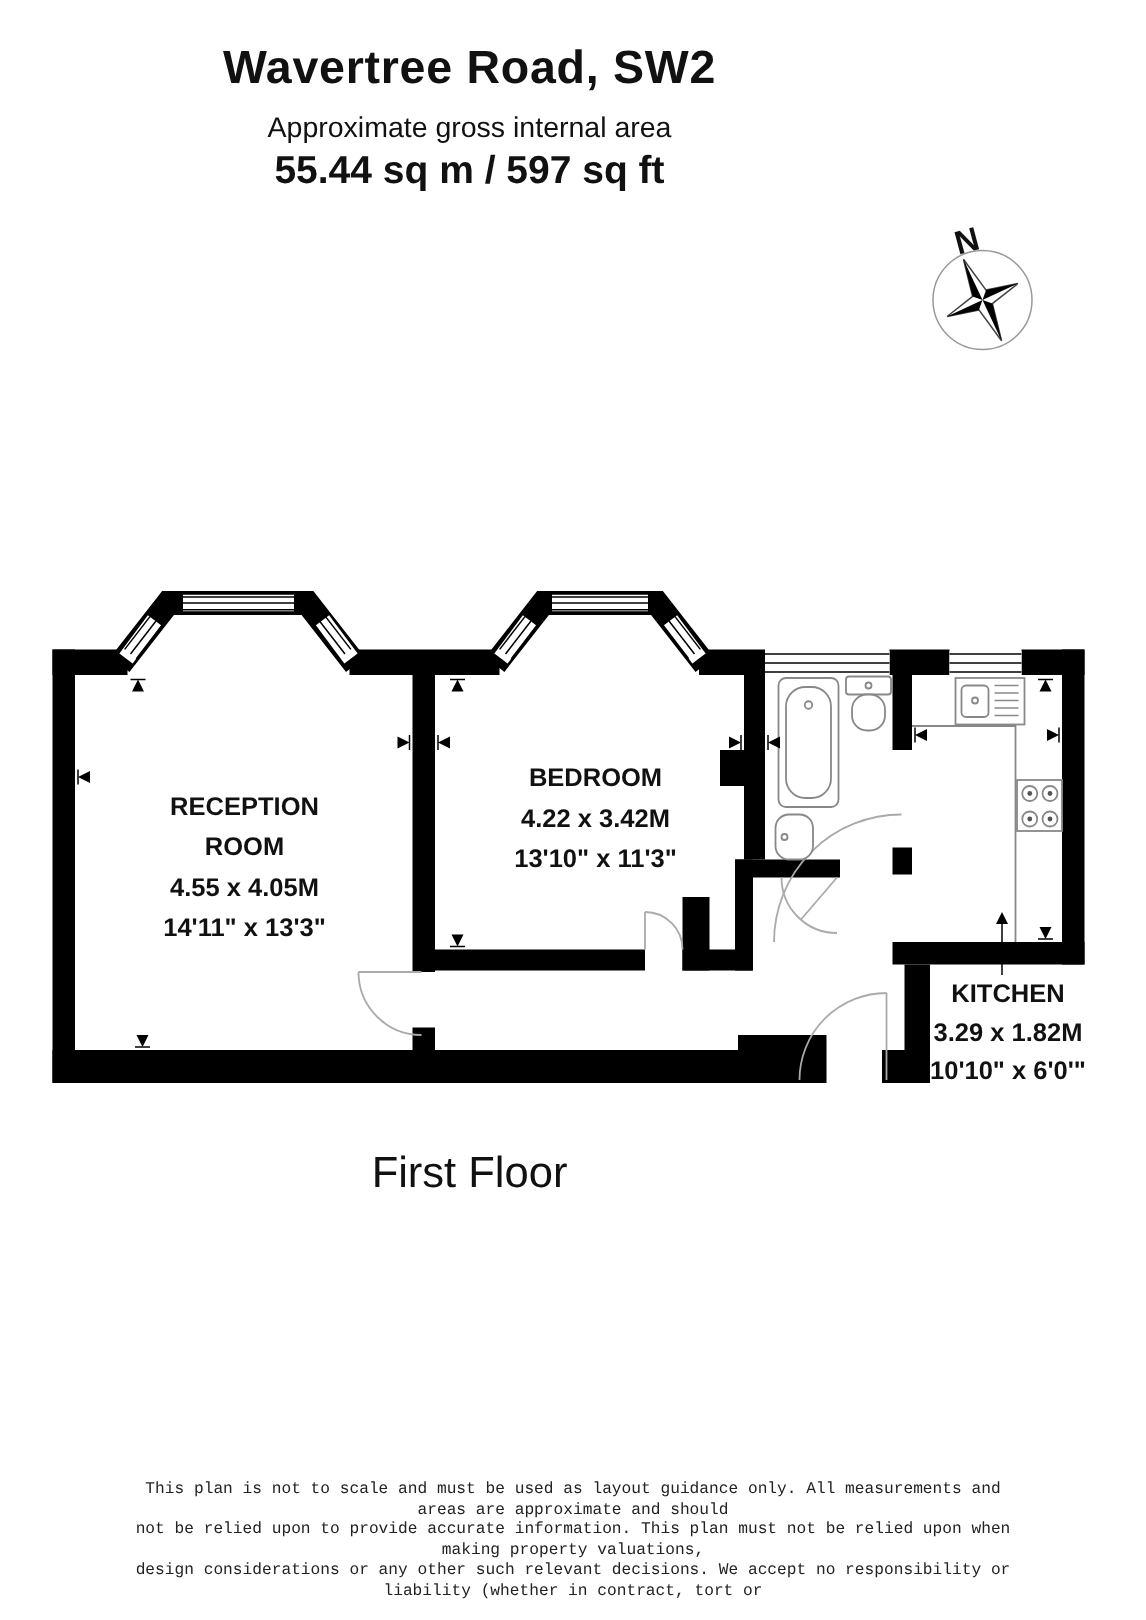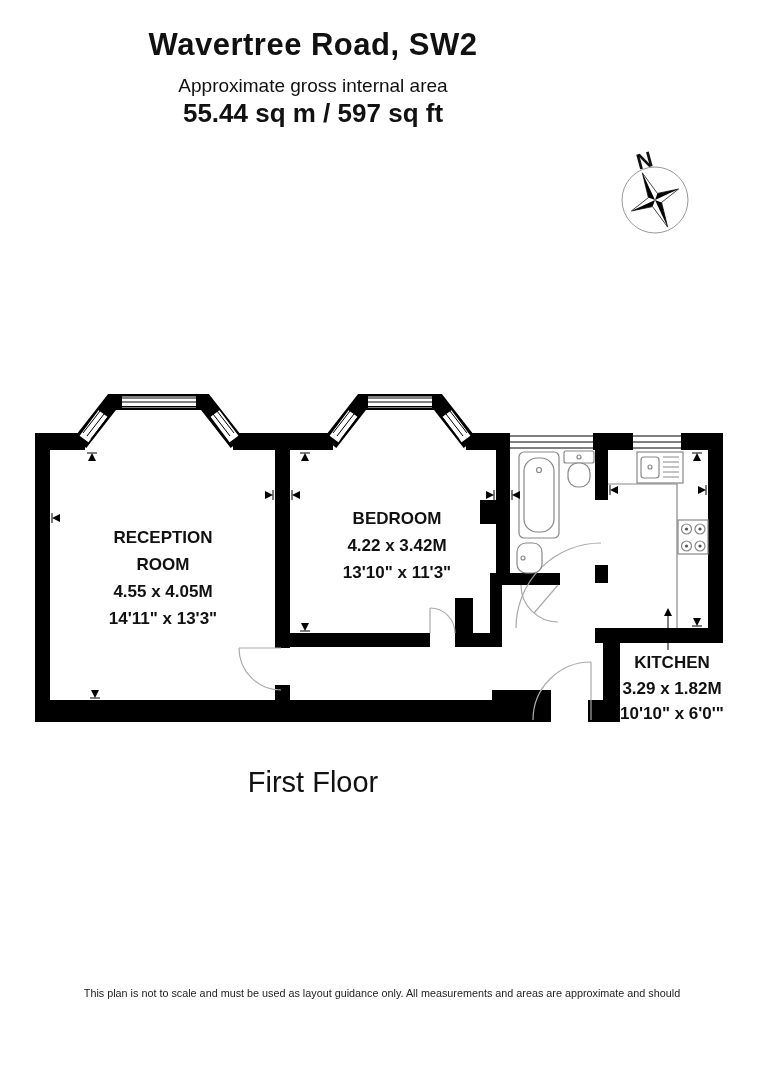--- a/index.html
+++ b/index.html
@@ -213,15 +213,17 @@
   </g>
   <g>
     <text class="roomtxt" x="672" y="668">KITCHEN</text>
     <text class="roomtxt" x="672" y="694">3.29 x 1.82M</text>
     <text class="roomtxt" x="672" y="719">10'10" x 6'0'"</text>
   </g>
 </svg>
 
 <div class="abs floor-label">First Floor</div>
 
-<div class="disclaimer" style="position:absolute;">
+<div class="disclaimer" style="position:absolute;font-family:Liberation Mono, monospace;">
   <div>This plan is not to scale and must be used as layout guidance only. All measurements and areas are approximate and should</div>
+  <div>not be relied upon to provide accurate information. This plan must not be relied upon when making property valuations,</div>
+  <div>design considerations or any other such relevant decisions. We accept no responsibility or liability (whether in contract, tort or</div>
 </div>
 
 </body></html>

